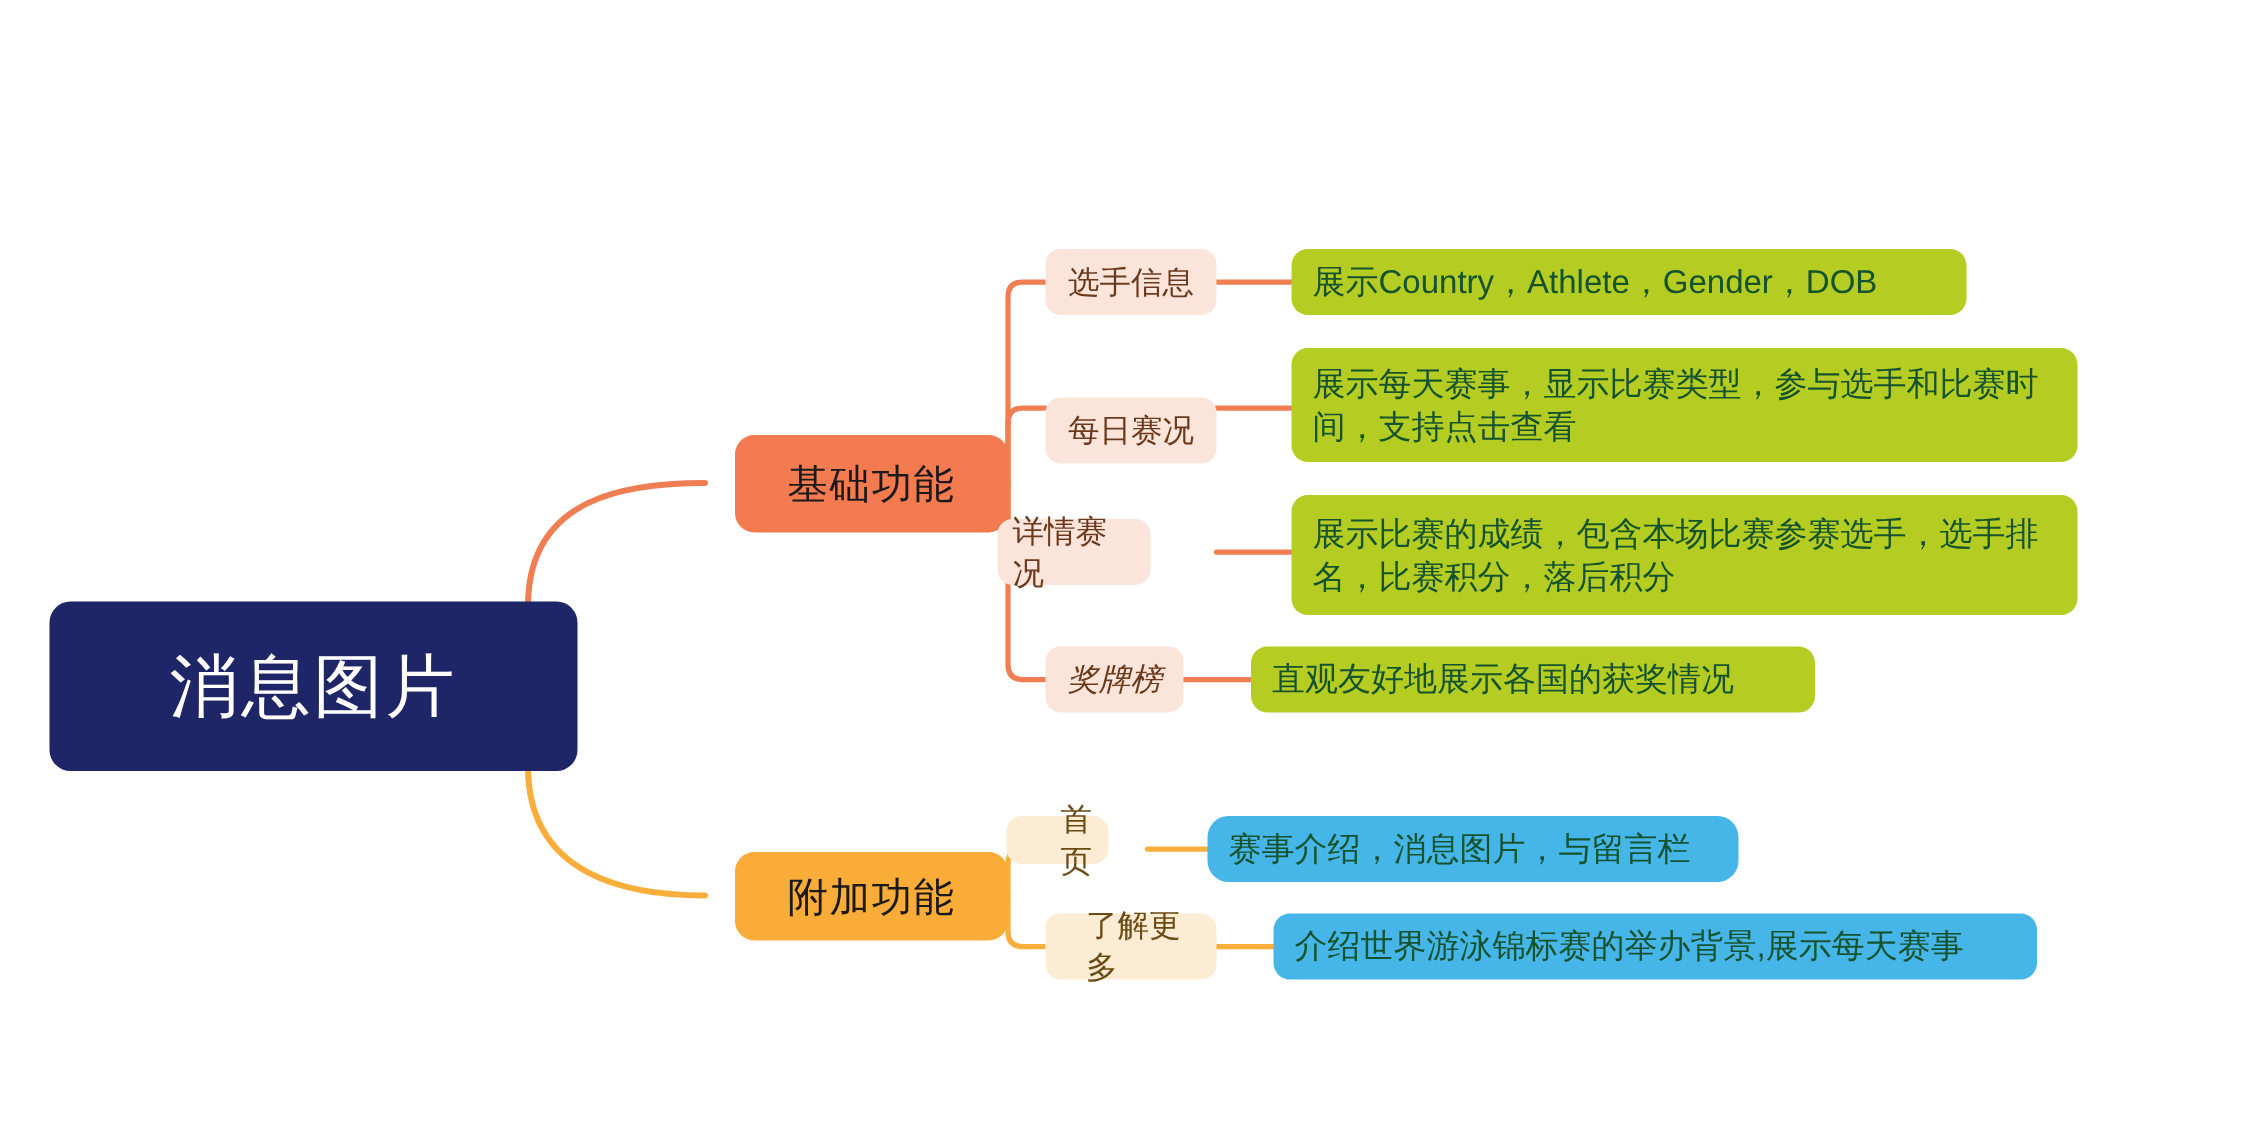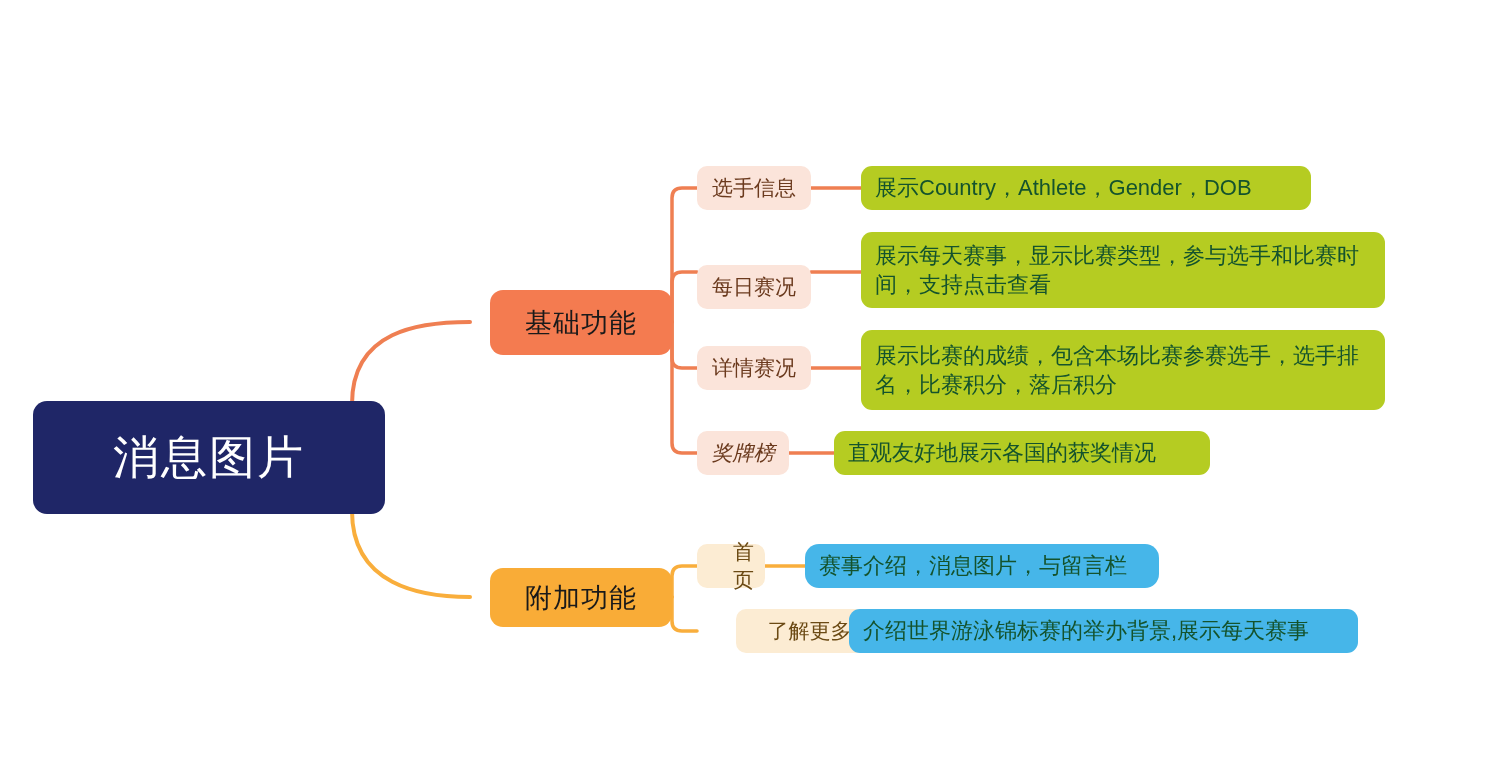--- a/index.html
+++ b/index.html
@@ -81,24 +81,24 @@
   .node-l3-orange {
     background: #fbe4da;
     color: #6b3a1e;
   }
   .node-l3-amber {
     background: #fcecd3;
     color: #6b4a14;
   }
   .n-athlete   { left: 697px; top: 166px; width: 114px; height: 44px; }
   .n-daily     { left: 697px; top: 265px; width: 114px; height: 44px; }
-  .n-detail    { left: 697px; top: 346px; width: 114px; height: 44px; }
+  .n-detail    { left: 665px; top: 346px; width: 102px; height: 44px; }
   .n-medal     { left: 697px; top: 431px; width: 92px;  height: 44px; font-style: italic; }
-  .n-home      { left: 697px; top: 544px; width: 68px;  height: 44px; padding-left: 36px; }
-  .n-learnmore { left: 736px; top: 609px; width: 130px; height: 44px; padding-left: 27px; }
+  .n-home      { left: 671px; top: 544px; width: 68px;  height: 32px; padding-left: 36px; }
+  .n-learnmore { left: 697px; top: 609px; width: 114px; height: 44px; padding-left: 27px; }
 
   
   .node-l4 {
     border-radius: 11px;
     font-size: 22px;
     line-height: 1.33;
     padding: 7px 14px;
     color: #14532d;
     align-items: center;
   }

